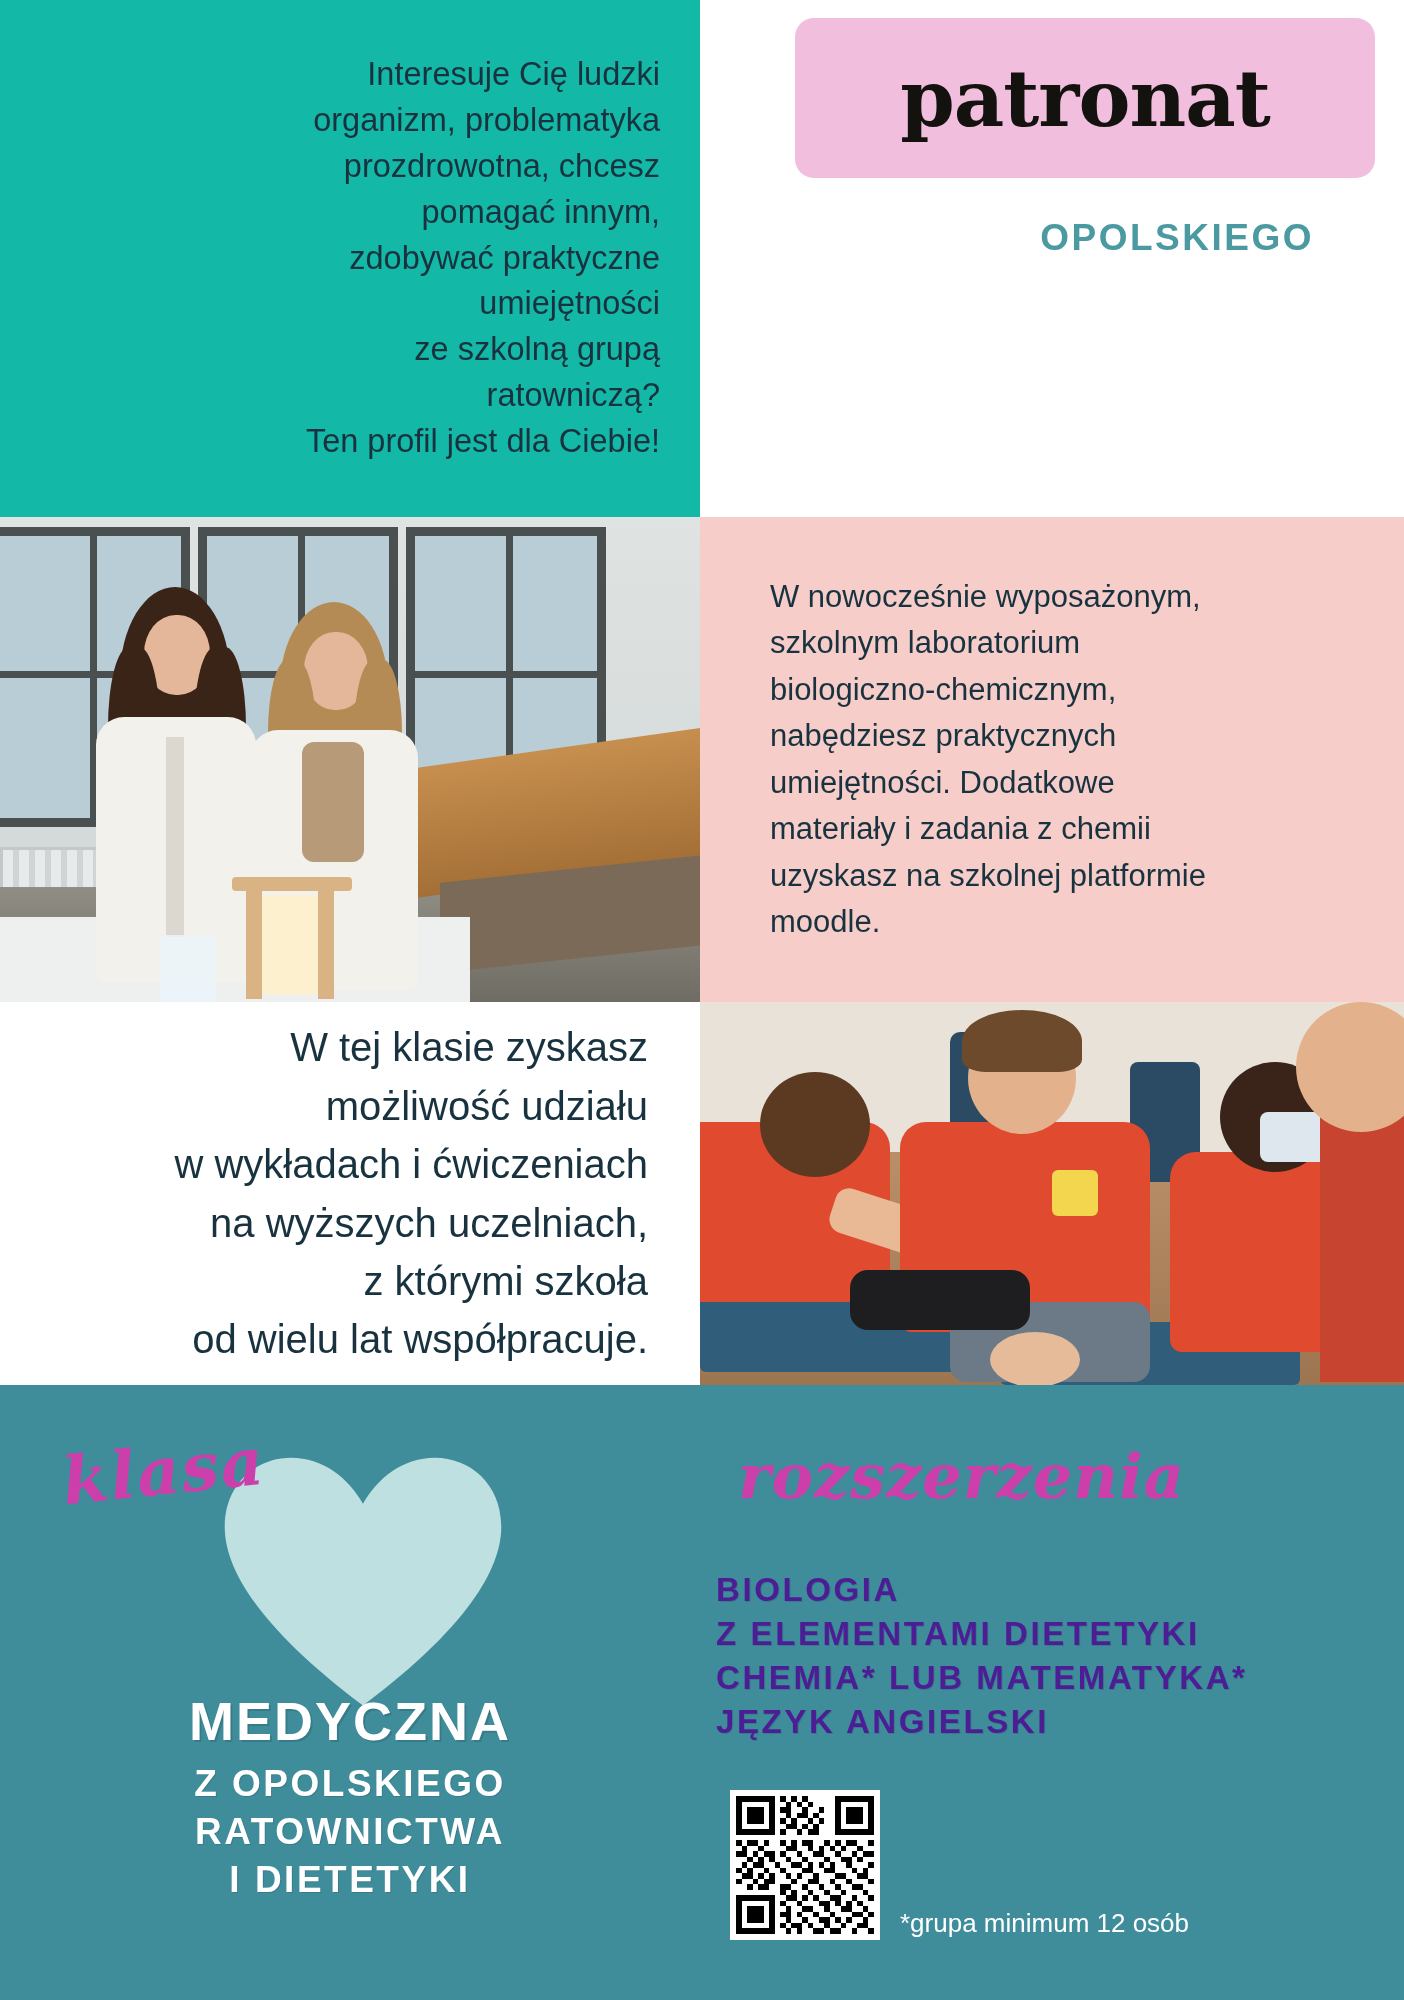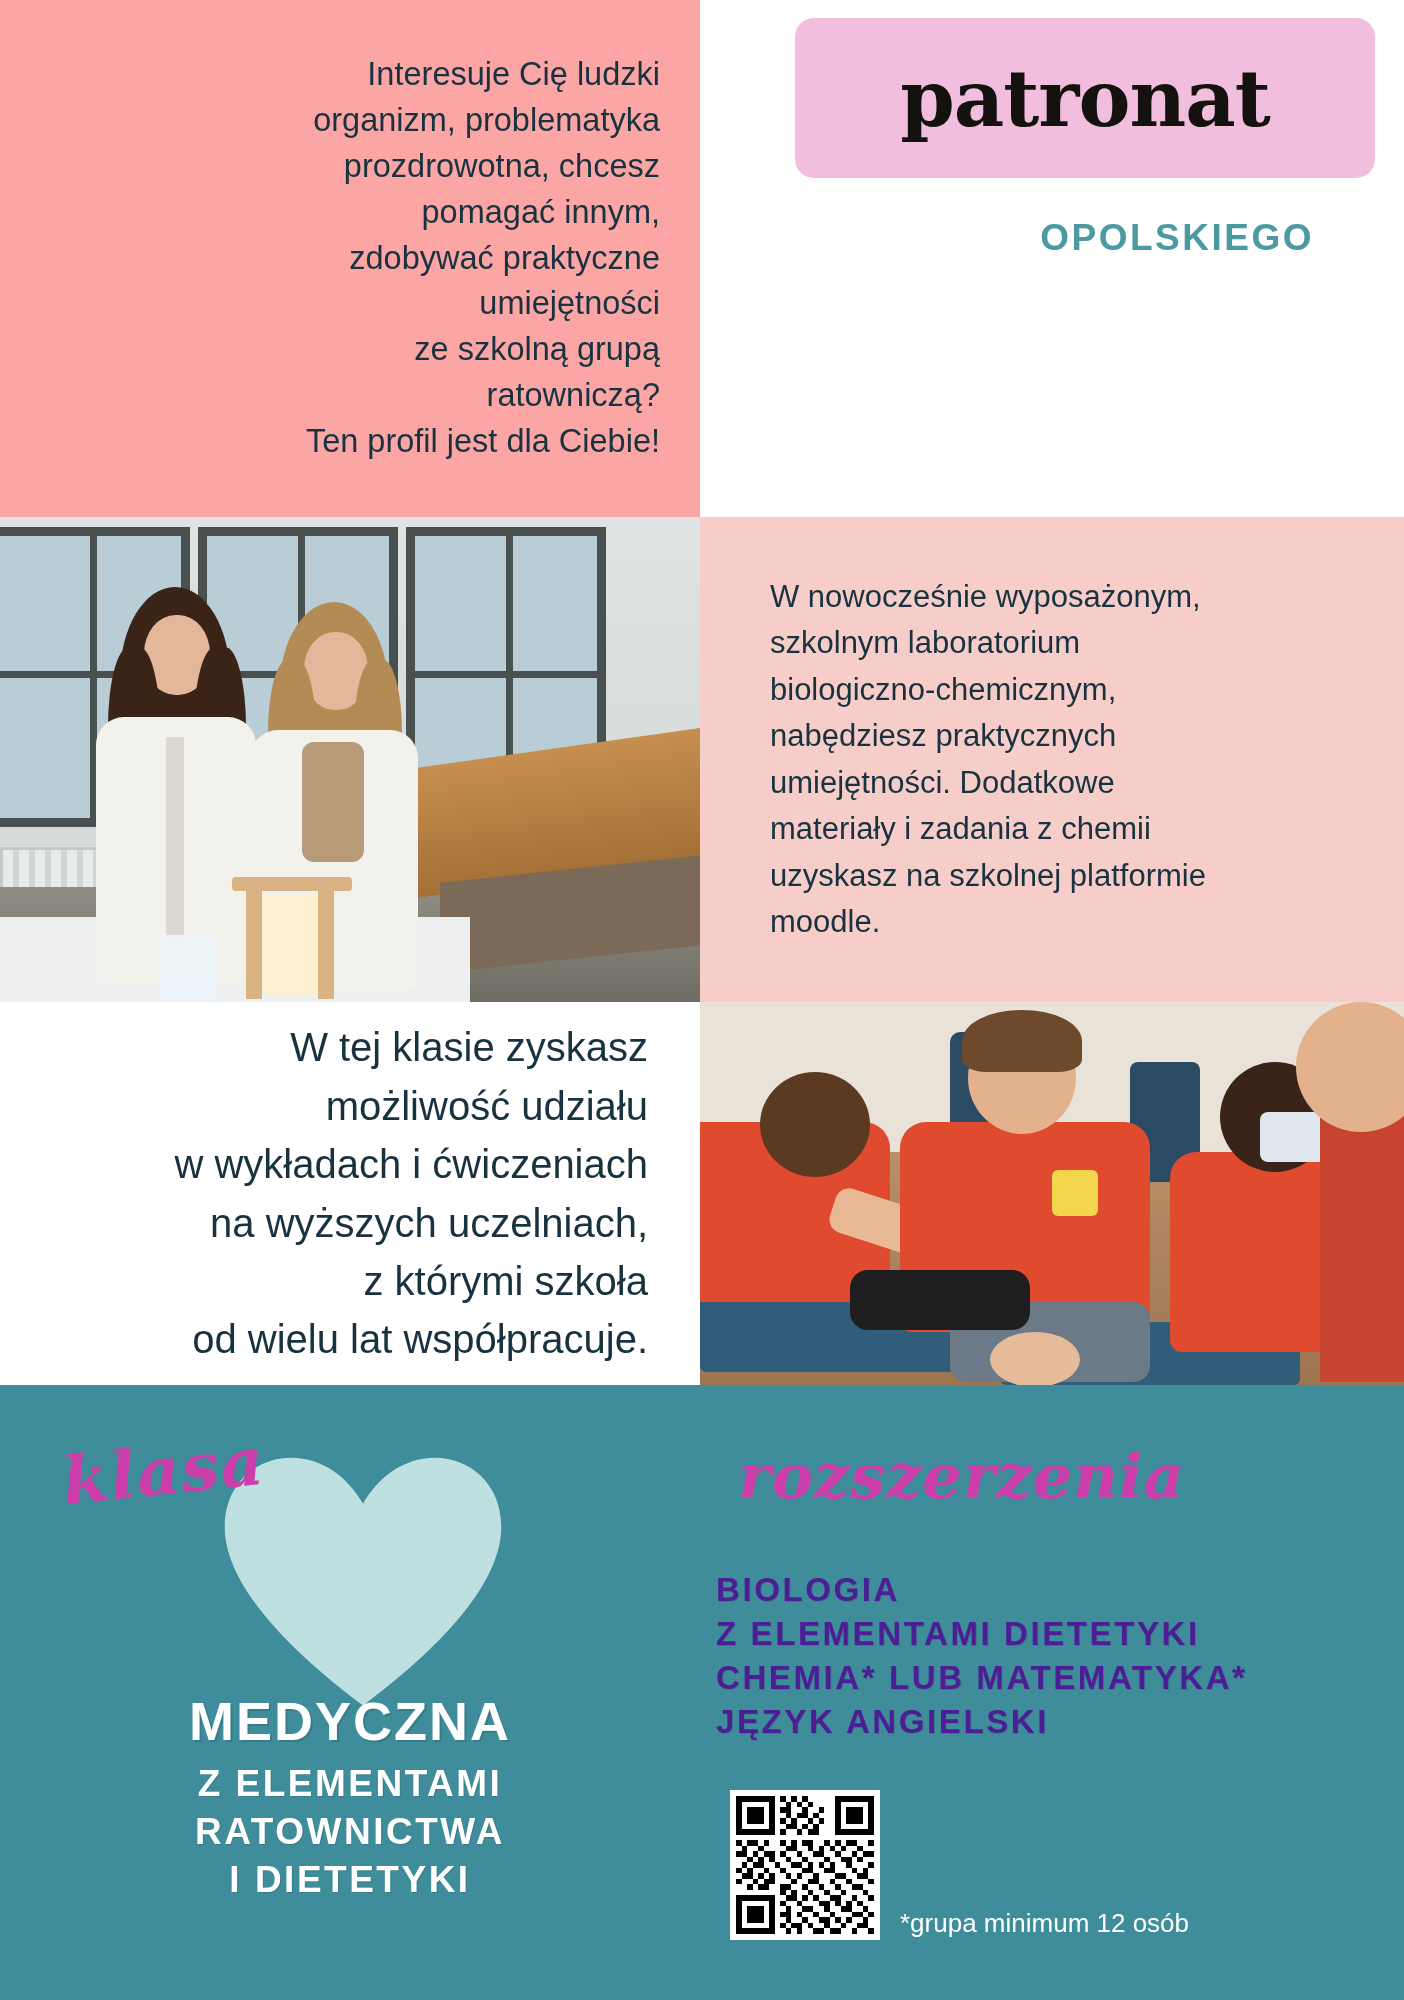--- a/index.html
+++ b/index.html
@@ -14,21 +14,21 @@
     width: 1404px;
     height: 2000px;
     overflow: hidden;
     background: #ffffff;
   }
 
   
   .row1 { position: absolute; left: 0; top: 0; width: 1404px; height: 517px; }
   .intro-block {
     position: absolute; left: 0; top: 0; width: 700px; height: 517px;
-    background: #fca5a5;
+    background: #14b8a6;
     display: flex; align-items: center; justify-content: flex-end; padding-left: 8px;
   }
   .intro-text {
     color: #18333f;
     font-size: 32.5px;
     line-height: 1.41;
     text-align: right;
     padding: 0 40px 0 60px;
     white-space: pre-line;
     font-weight: 400;
@@ -359,21 +359,21 @@
   <div class="bottom"></div>
 
   <svg class="heart" viewBox="0 0 100 92">
     <path d="M50 88 C10 58 2 38 2 26 C2 11 13 2 25 2 C36 2 45 9 50 18 C55 9 64 2 75 2 C87 2 98 11 98 26 C98 38 90 58 50 88 Z" fill="#bfe0e0"></path>
   </svg>
 
   <div class="klasa-script">klasa</div>
 
   <div class="medyczna-block">
     <div class="medyczna-title">MEDYCZNA</div>
-    <div class="medyczna-sub">Z ELEMENTAMI
+    <div class="medyczna-sub">Z OPOLSKIEGO
 RATOWNICTWA
 I DIETETYKI</div>
   </div>
 
   <div class="rozszerzenia-script">rozszerzenia</div>
 
   <div class="subjects">BIOLOGIA
 Z ELEMENTAMI DIETETYKI
 CHEMIA* LUB MATEMATYKA*
 JĘZYK ANGIELSKI</div>

